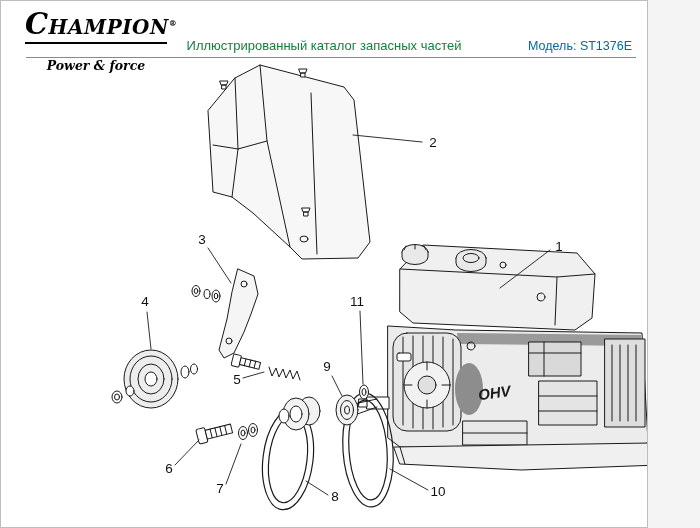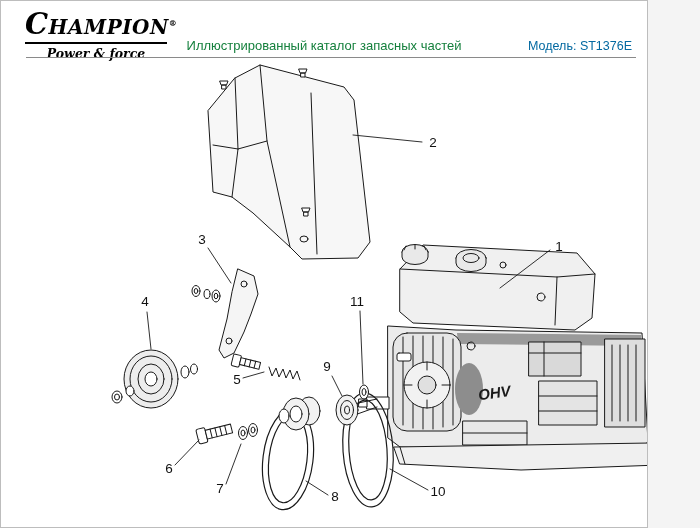--- a/index.html
+++ b/index.html
@@ -27,21 +27,21 @@
     line-height: 1.1;
   }
   .brand::first-letter { font-size: 29px; }
   .brand sup { font-size: 8px; font-style: normal; vertical-align: super; }
   .tagline {
     font-family: "DejaVu Serif", serif;
     font-style: italic;
     font-weight: bold;
     font-size: 12.5px;
     text-align: center;
-    margin-top: 2px;
+    margin-top: 14px;
   }
   .title {
     position: absolute;
     left: 0; right: 0;
     top: 37px;
     text-align: center;
     font-size: 13px;
     color: #15803d;
   }
   .model {

